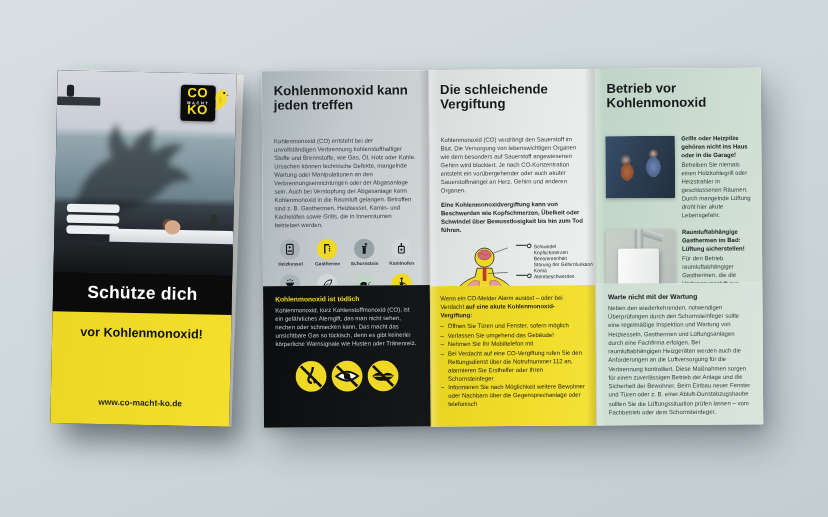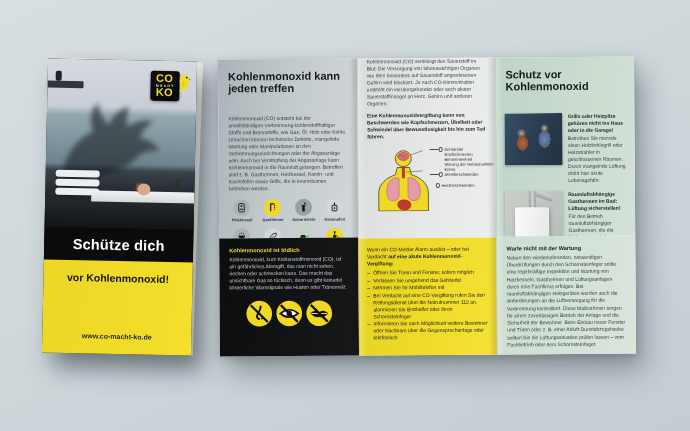--- a/index.html
+++ b/index.html
@@ -272,20 +272,21 @@
             <path d="M4,12 Q8,8 12,11 Q16,8 20,12 Q16,16.6 12,15.4 Q8,16.6 4,12 Z" fill="#111"></path>
             <line x1="5" y1="12.2" x2="19" y2="12.2" stroke="#f0d925" stroke-width=".9"></line>
             <line x1="4.5" y1="4.5" x2="19.5" y2="19.5" stroke="#111" stroke-width="2"></line>
           </svg>
       </div>
     </div>
   </div>
 
   <div class="panel">
     <div class="panel-top p2-top">
+      <h2 class="panel-title">Die schleichende Vergiftung</h2>
       <p class="tiny">Kohlenmonoxid (CO) verdrängt den Sauerstoff im Blut. Die Versorgung von lebenswichtigen Organen wie dem besonders auf Sauerstoff angewiesenen Gehirn wird blockiert. Je nach CO-Konzentration entsteht ein vorübergehender oder auch akuter Sauerstoffmangel an Herz, Gehirn und anderen Organen.</p>
       <p class="tiny tiny-bold">Eine Kohlenmonoxidvergiftung kann von Beschwerden wie Kopfschmerzen, Übelkeit oder Schwindel über Bewusstlosigkeit bis hin zum Tod führen.</p>
       <div class="diagram">
         <svg style="position:absolute;left:4px;top:0;" width="62" height="66" viewBox="0 0 70 74">
           <path d="M10,74 L10,54 C10,43 19,36.5 29,33 L31,25 L45,25 L47,33 C57,36.5 66,43 66,54 L66,74 Z" fill="#f0d925" stroke="#2a2f33" stroke-width=".8"></path>
           <circle cx="38" cy="15" r="9" fill="#f0d925" stroke="#2a2f33" stroke-width=".8"></circle>
           <ellipse cx="38" cy="12.5" rx="6.2" ry="4.6" fill="#d4697e" stroke="#93404f" stroke-width=".6"></ellipse>
           <path d="M33,12 q2,-2 4,0 q2,2 4,0" fill="none" stroke="#93404f" stroke-width=".5"></path>
           <rect x="36.3" y="24" width="3.4" height="13" fill="#c0392b"></rect>
           <path d="M33,37 L33,56 C33,60 30,62.5 26,62.5 C21.5,62.5 19,59 19,52 C19,44 23,38.5 28,36.5 Z" fill="#e59aa8" stroke="#b06070" stroke-width=".6"></path>
@@ -328,21 +329,21 @@
         <li>Nehmen Sie Ihr Mobiltelefon mit</li>
         <li>Bei Verdacht auf eine CO-Vergiftung rufen Sie den Rettungsdienst über die Notrufnummer 112 an, alarmieren Sie Ersthelfer oder Ihren Schornsteinfeger</li>
         <li>Informieren Sie nach Möglichkeit weitere Bewohner oder Nachbarn über die Gegensprechanlage oder telefonisch</li>
 
       </ul>
     </div>
   </div>
 
   <div class="panel">
     <div class="panel-top p3-top">
-      <h2 class="panel-title">Schutz vor Kohlenmonoxid</h2>
+      <h2 class="panel-title">Betrieb vor Kohlenmonoxid</h2>
       <div class="p3block">
         <div class="p3photo photo-shisha"></div>
         <div class="p3text">
           <p class="p3lead">Grills oder Heizpilze gehören nicht ins Haus oder in die Garage!</p>
           <p class="p3body">Betreiben Sie niemals einen Holzkohlegrill oder Heizstrahler in geschlossenen Räumen. Durch mangelnde Lüftung droht hier akute Lebensgefahr.</p>
         </div>
       </div>
       <div class="p3block">
         <div class="p3photo photo-boiler">
           <div class="boiler-pipe"></div>

